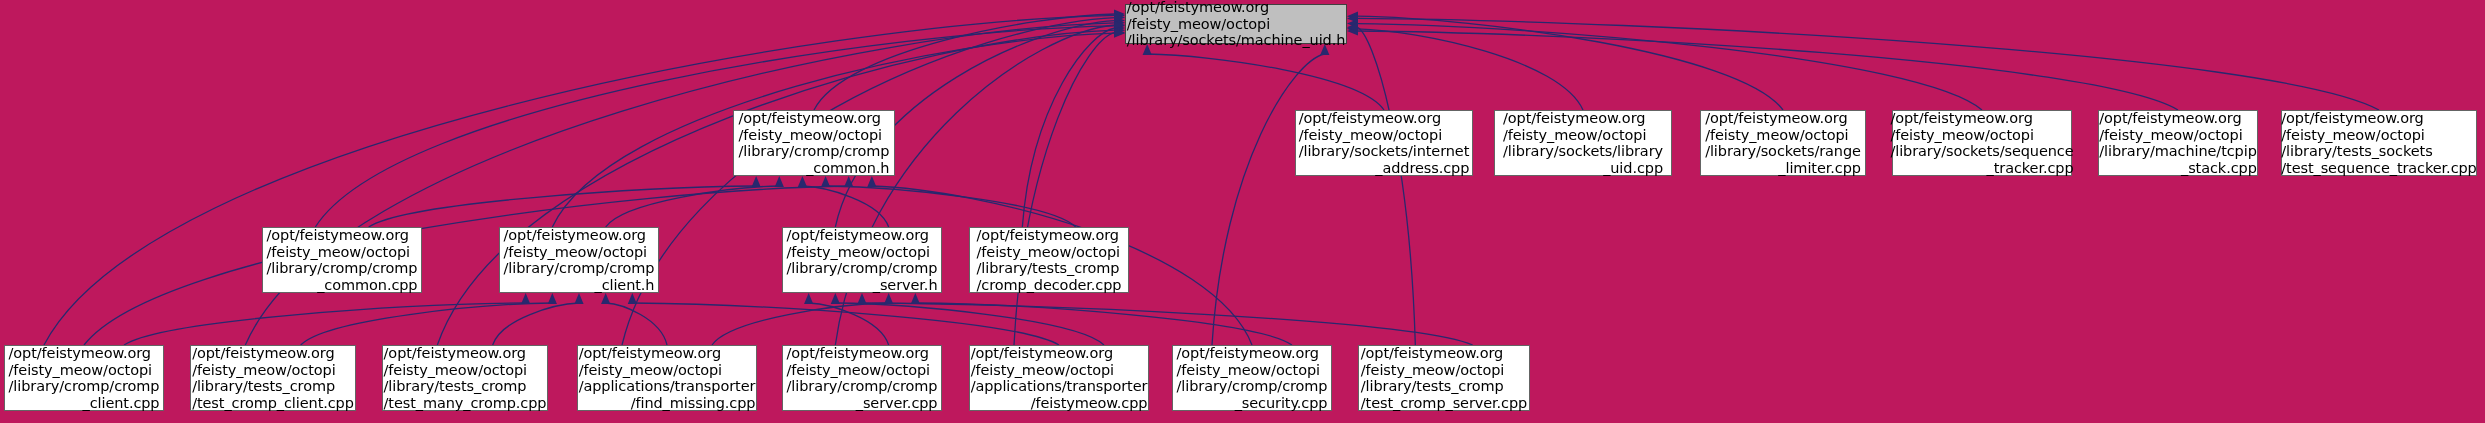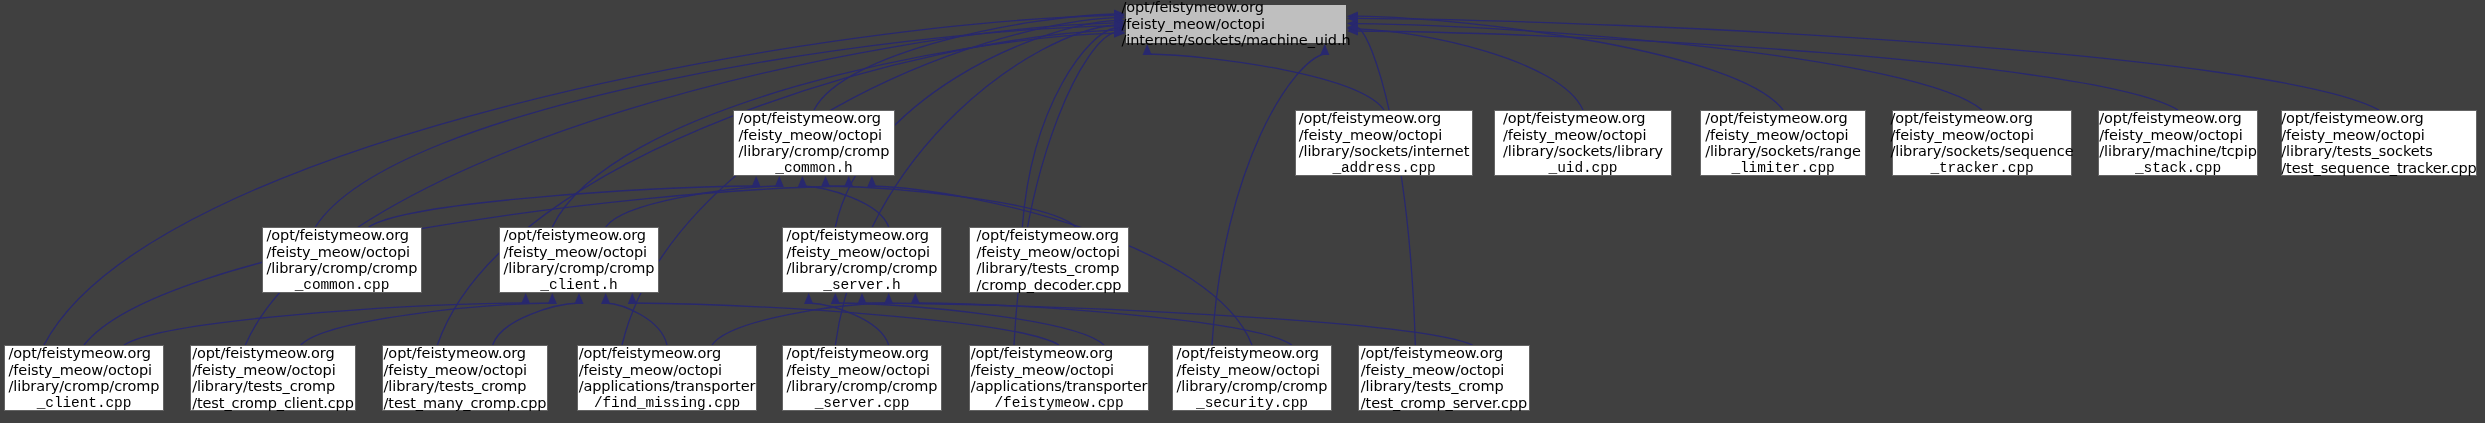--- a/index.html
+++ b/index.html
@@ -10,21 +10,21 @@
   body {
     width: 2485px;
     height: 423px;
     font-family: "DejaVu Sans", sans-serif;
     overflow: hidden;
   }
   #graph-root {
     position: relative;
     width: 2485px;
     height: 423px;
-    background: #404040;
+    background: #be185d;
   }
   #edge-layer {
     position: absolute;
     left: 0;
     top: 0;
     width: 2485px;
     height: 423px;
   }
   .node {
     position: absolute;
@@ -49,22 +49,21 @@
   .node .ln {
     display: block;
   }
   
   .node .lines {
     display: inline-block;
     text-align: left;
   }
   .node .lines .last-centered {
     display: block;
-    text-align: center;
-    font-family: Liberation Mono, monospace;
+    text-align: right;
   }
 </style>
 </head>
 <body>
 
 <div id="graph-root">
   <svg id="edge-layer" viewBox="0 0 2485 423" preserveAspectRatio="none">
       <path d="M814,110 C844.1,50.480000000000004 1030.72,15.920000000000002 1115,14" fill="none" stroke="#28286e" stroke-width="1.3"></path>
       <polygon points="1125,14 1114,18.6 1114,9.4" fill="#28286e"></polygon>
       <path d="M1384,110 C1360.32,75.28 1213.5040000000001,55.120000000000005 1147.2,54" fill="none" stroke="#28286e" stroke-width="1.3"></path>
@@ -130,21 +129,21 @@
       <path d="M1104,345 C1077.1333333333334,318.96 910.5600000000001,303.84000000000003 835.3333333333334,303" fill="none" stroke="#28286e" stroke-width="1.3"></path>
       <polygon points="835.3333333333334,293 839.9333333333334,304 830.7333333333333,304" fill="#28286e"></polygon>
       <path d="M1472.6666666666667,345 C1411.6000000000001,318.96 1032.9866666666667,303.84000000000003 862,303" fill="none" stroke="#28286e" stroke-width="1.3"></path>
       <polygon points="862,293 866.6,304 857.4,304" fill="#28286e"></polygon>
       <path d="M712,345 C729.6666666666666,318.96 839.1999999999999,303.84000000000003 888.6666666666666,303" fill="none" stroke="#28286e" stroke-width="1.3"></path>
       <polygon points="888.6666666666666,293 893.2666666666667,304 884.0666666666666,304" fill="#28286e"></polygon>
       <path d="M1292,345 C1254.3333333333333,318.96 1020.8,303.84000000000003 915.3333333333334,303" fill="none" stroke="#28286e" stroke-width="1.3"></path>
       <polygon points="915.3333333333334,293 919.9333333333334,304 910.7333333333333,304" fill="#28286e"></polygon>
     </svg>
   <div id="node-layer">
-      <div class="node root" style="left: 1125px; top: 4px; width: 222px; height: 40px;"><span class="lines"><span class="ln">/opt/feistymeow.org</span><span class="ln">/feisty_meow/octopi</span><span class="ln">/internet/sockets/machine_uid.h</span></span></div>
+      <div class="node root" style="left: 1125px; top: 4px; width: 222px; height: 40px;"><span class="lines"><span class="ln">/opt/feistymeow.org</span><span class="ln">/feisty_meow/octopi</span><span class="ln">/library/sockets/machine_uid.h</span></span></div>
       <div class="node" style="left: 733px; top: 110px; width: 162px; height: 66px;"><span class="lines"><span class="ln">/opt/feistymeow.org</span><span class="ln">/feisty_meow/octopi</span><span class="ln">/library/cromp/cromp</span><span class="ln last-centered">_common.h</span></span></div>
       <div class="node" style="left: 1295px; top: 110px; width: 178px; height: 66px;"><span class="lines"><span class="ln">/opt/feistymeow.org</span><span class="ln">/feisty_meow/octopi</span><span class="ln">/library/sockets/internet</span><span class="ln last-centered">_address.cpp</span></span></div>
       <div class="node" style="left: 1494px; top: 110px; width: 178px; height: 66px;"><span class="lines"><span class="ln">/opt/feistymeow.org</span><span class="ln">/feisty_meow/octopi</span><span class="ln">/library/sockets/library</span><span class="ln last-centered">_uid.cpp</span></span></div>
       <div class="node" style="left: 1700px; top: 110px; width: 166px; height: 66px;"><span class="lines"><span class="ln">/opt/feistymeow.org</span><span class="ln">/feisty_meow/octopi</span><span class="ln">/library/sockets/range</span><span class="ln last-centered">_limiter.cpp</span></span></div>
       <div class="node" style="left: 1892px; top: 110px; width: 180px; height: 66px;"><span class="lines"><span class="ln">/opt/feistymeow.org</span><span class="ln">/feisty_meow/octopi</span><span class="ln">/library/sockets/sequence</span><span class="ln last-centered">_tracker.cpp</span></span></div>
       <div class="node" style="left: 2098px; top: 110px; width: 160px; height: 66px;"><span class="lines"><span class="ln">/opt/feistymeow.org</span><span class="ln">/feisty_meow/octopi</span><span class="ln">/library/machine/tcpip</span><span class="ln last-centered">_stack.cpp</span></span></div>
       <div class="node" style="left: 2281px; top: 110px; width: 196px; height: 66px;"><span class="lines"><span class="ln">/opt/feistymeow.org</span><span class="ln">/feisty_meow/octopi</span><span class="ln">/library/tests_sockets</span><span class="ln">/test_sequence_tracker.cpp</span></span></div>
       <div class="node" style="left: 262px; top: 227px; width: 160px; height: 66px;"><span class="lines"><span class="ln">/opt/feistymeow.org</span><span class="ln">/feisty_meow/octopi</span><span class="ln">/library/cromp/cromp</span><span class="ln last-centered">_common.cpp</span></span></div>
       <div class="node" style="left: 499px; top: 227px; width: 160px; height: 66px;"><span class="lines"><span class="ln">/opt/feistymeow.org</span><span class="ln">/feisty_meow/octopi</span><span class="ln">/library/cromp/cromp</span><span class="ln last-centered">_client.h</span></span></div>
       <div class="node" style="left: 782px; top: 227px; width: 160px; height: 66px;"><span class="lines"><span class="ln">/opt/feistymeow.org</span><span class="ln">/feisty_meow/octopi</span><span class="ln">/library/cromp/cromp</span><span class="ln last-centered">_server.h</span></span></div>

